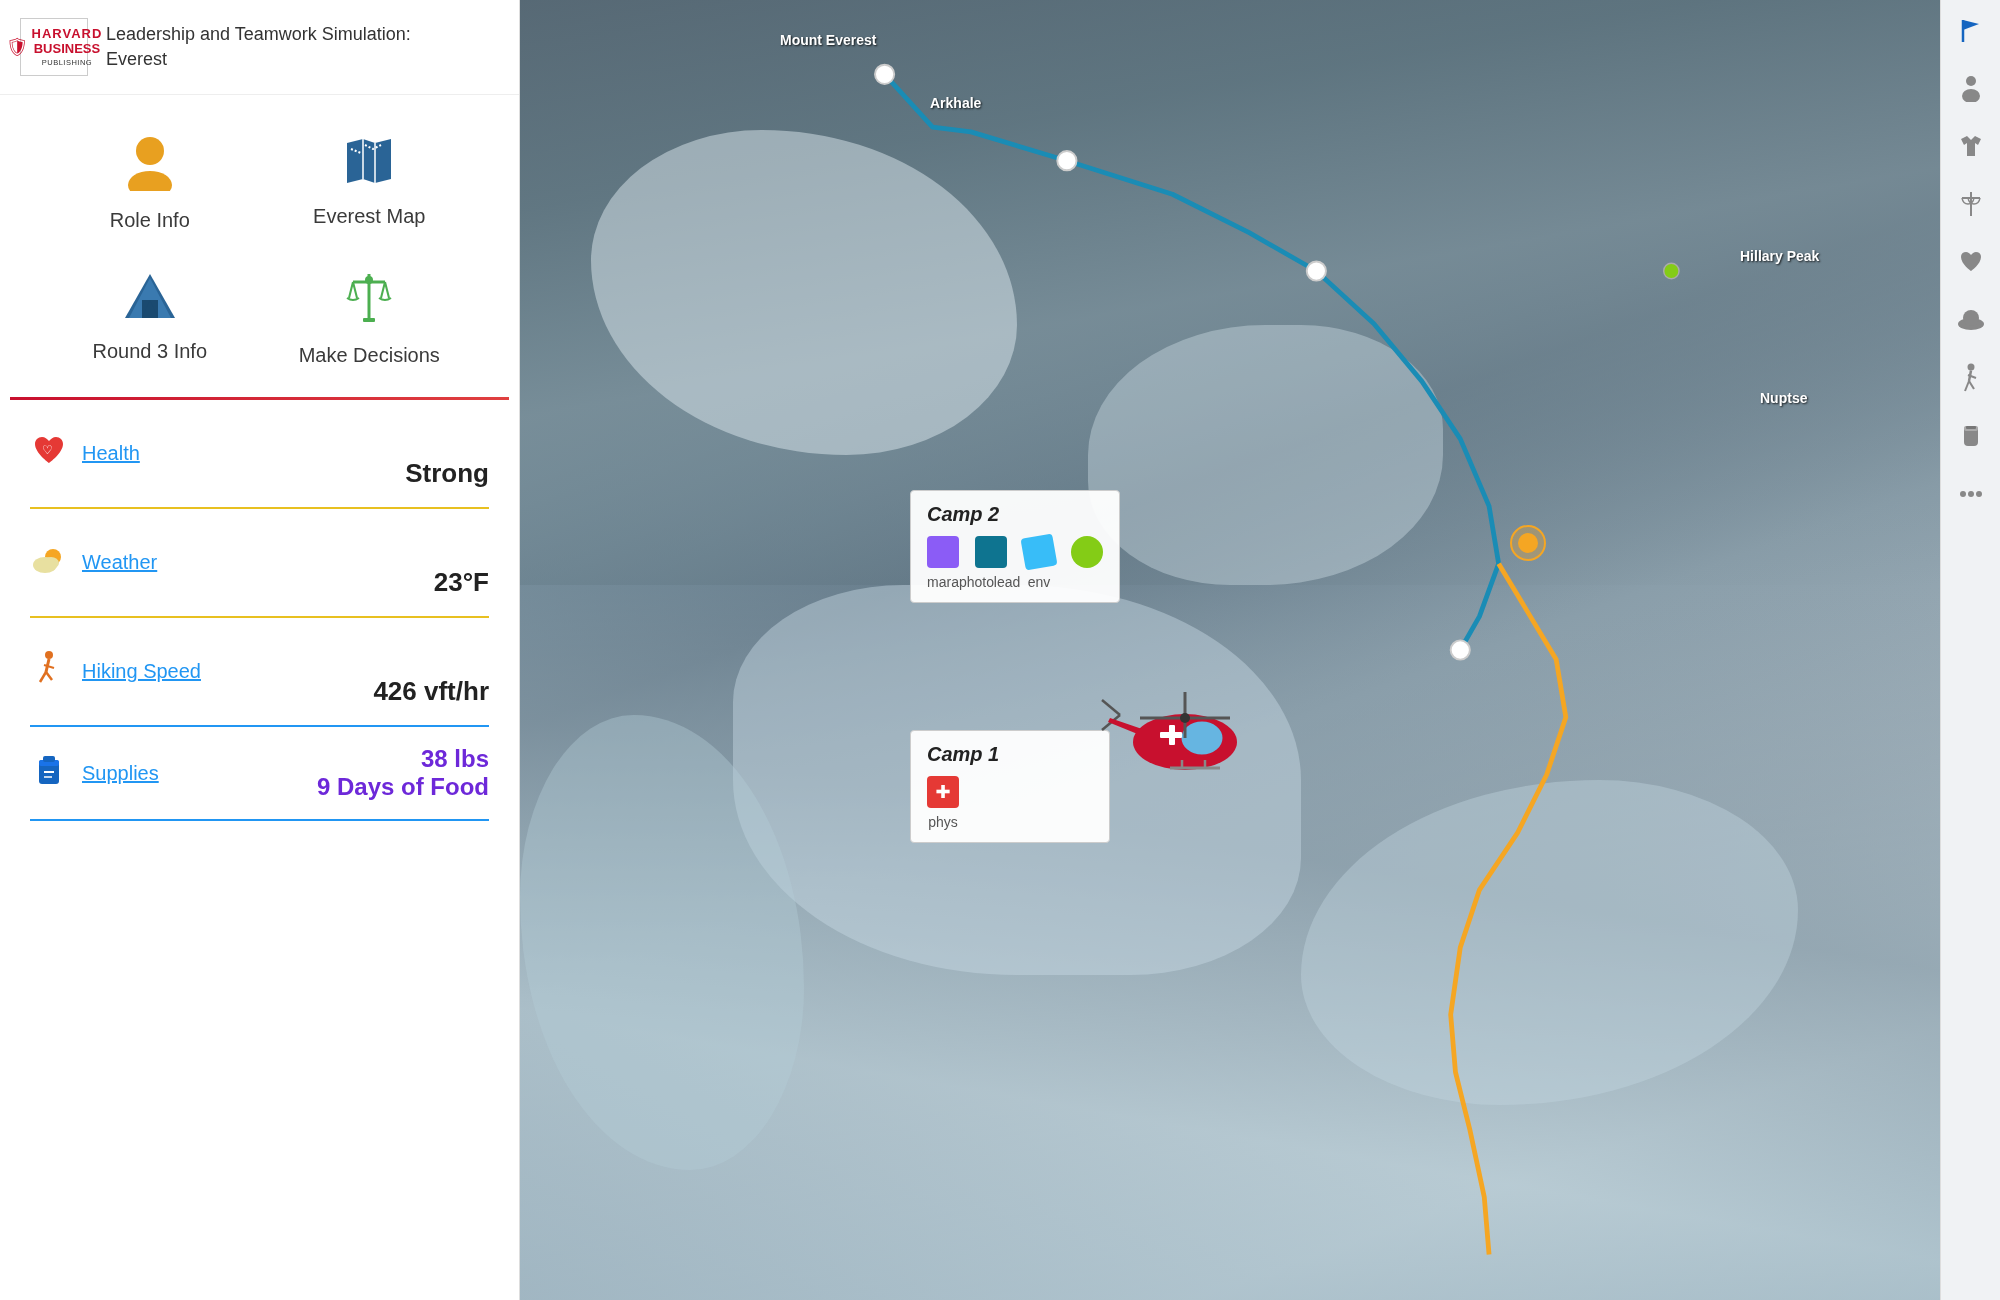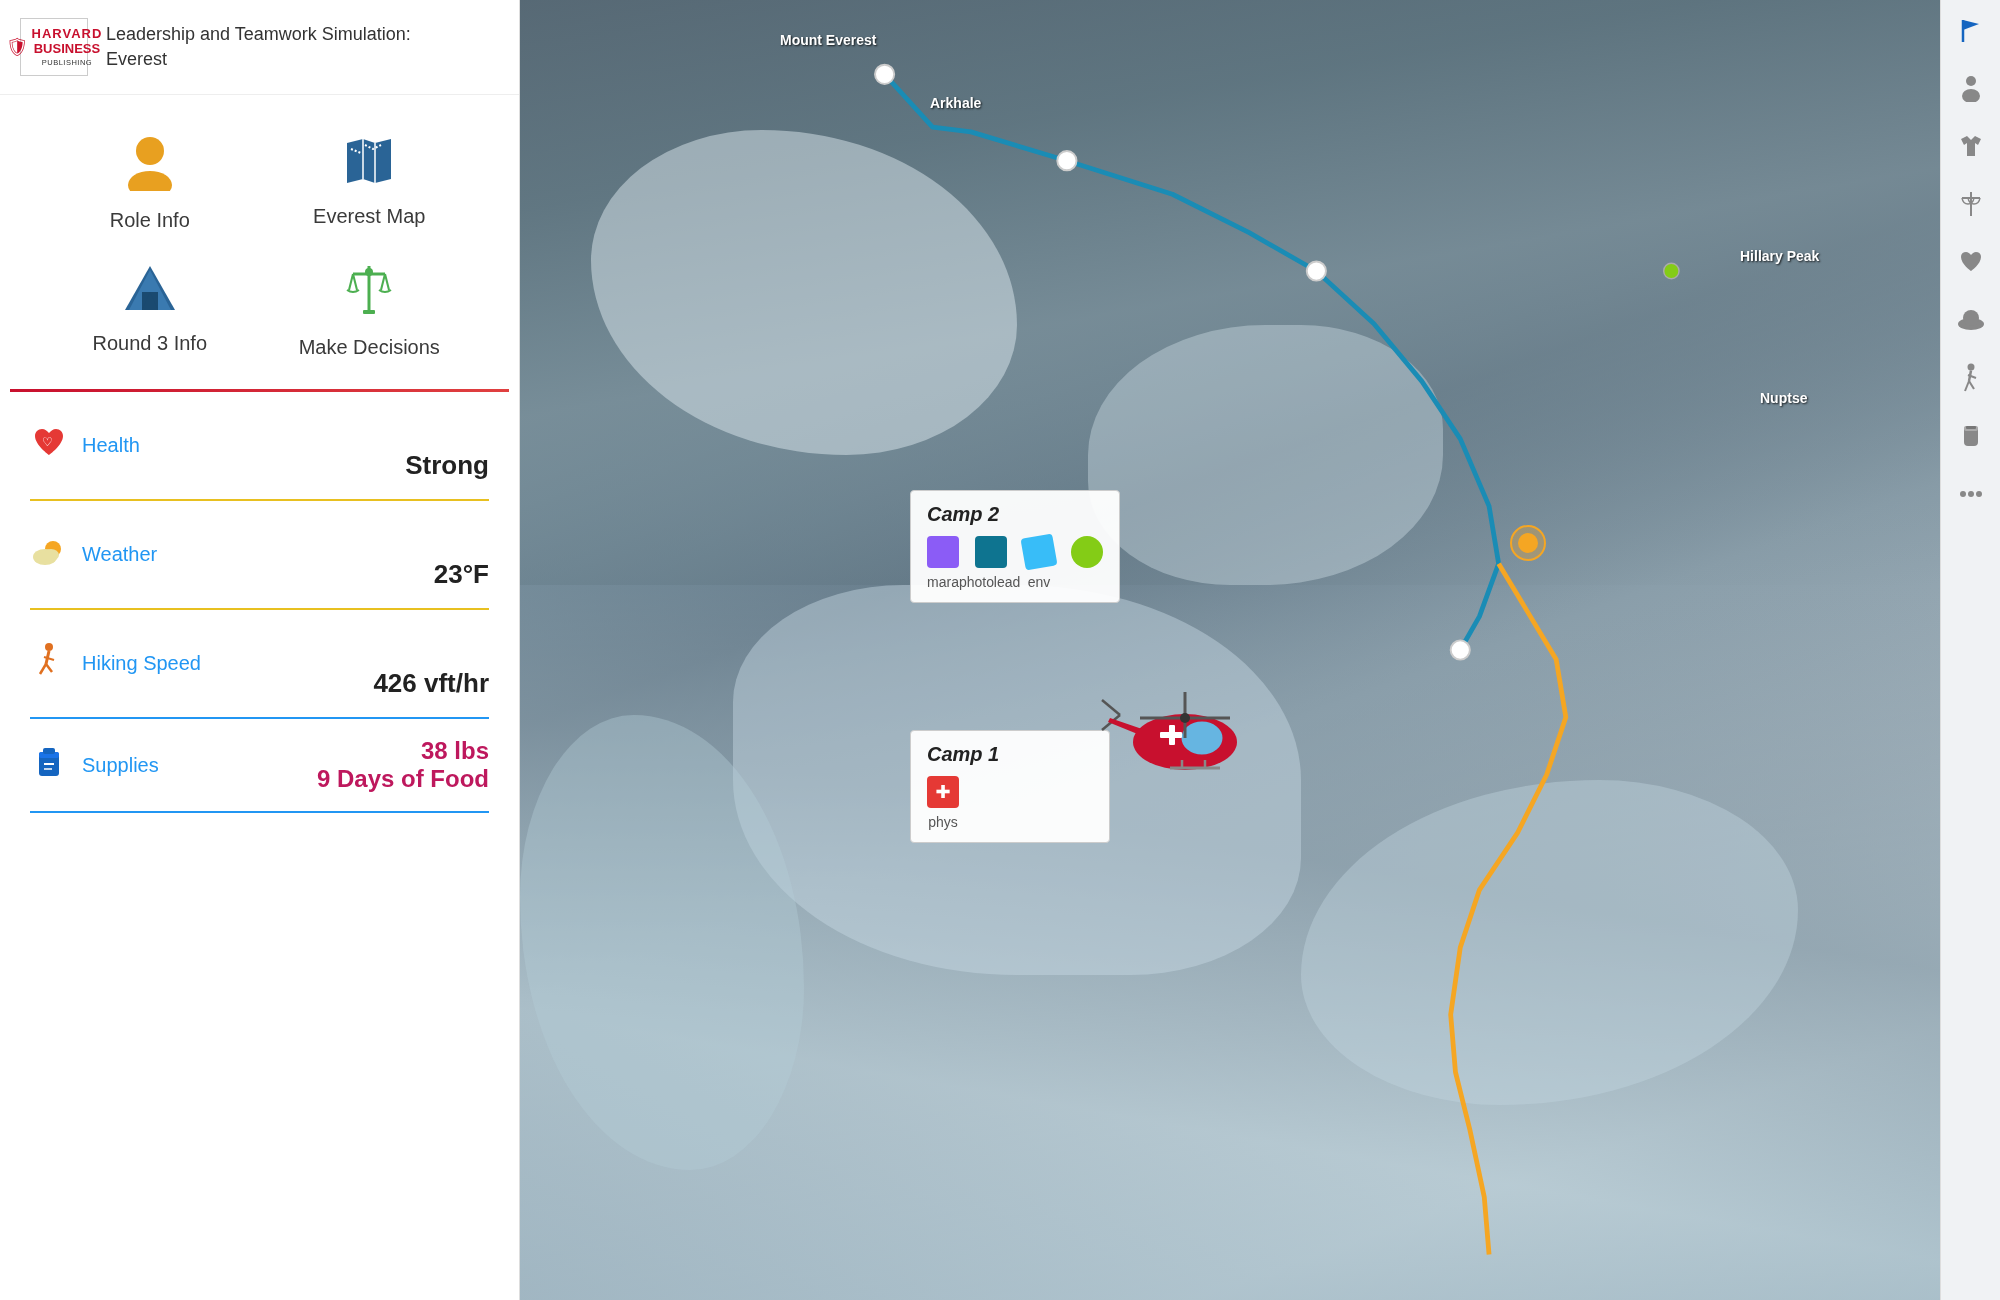--- a/index.html
+++ b/index.html
@@ -42,21 +42,21 @@
     .logo-harvard { color: #c8102e; font-weight: 900; font-size: 13px; letter-spacing: 1px; text-align: center; line-height: 1.1; }
     .logo-business { color: #c8102e; font-weight: 900; font-size: 13px; text-align: center; line-height: 1.1; }
     .logo-publishing { color: #333; font-size: 7.5px; text-align: center; margin-top: 2px; letter-spacing: 0.5px; }
     #header-title { font-size: 22px; color: #333; font-weight: 400; line-height: 1.3; }
 
     
     #nav-grid {
       display: grid;
       grid-template-columns: 1fr 1fr;
       padding: 30px 40px 20px;
-      gap: 10px 0;
+      gap: 18px 0;
     }
     .nav-item {
       display: flex;
       flex-direction: column;
       align-items: center;
       cursor: pointer;
       padding: 10px;
     }
     .nav-icon { font-size: 52px; margin-bottom: 10px; line-height: 1; }
     .nav-label { font-size: 20px; color: #3a3a3a; text-align: center; }
@@ -72,24 +72,24 @@
     .blue-divider2 { height: 2px; background: #2196f3; margin: 0 10px; }
 
     
     #stats-section { padding: 0 20px; }
     .stat-row {
       display: flex;
       align-items: center;
       padding: 18px 10px;
     }
     .stat-icon { font-size: 30px; margin-right: 14px; width: 38px; text-align: center; }
-    .stat-label { font-size: 20px; color: #2196f3; cursor: pointer; flex: 1; }
+    .stat-label { font-size: 20px; color: #2196f3; text-decoration: underline; cursor: pointer; flex: 1; }
     .stat-value { font-size: 26px; font-weight: 700; color: #222; text-align: right; margin-top: 40px; }
     .stat-value-multi { display: flex; flex-direction: column; align-items: flex-end; }
-    .stat-value-multi span { font-size: 24px; font-weight: 700; color: #be185d; text-align: right; }
+    .stat-value-multi span { font-size: 24px; font-weight: 700; color: #6d28d9; text-align: right; }
     .health-icon { color: #e53935; }
     .weather-icon { color: #f5a623; }
     .hike-icon { color: #e07020; }
     .supplies-icon { color: #1565c0; }
 
     
     #map-area {
       flex: 1;
       position: relative;
       background: #0f172a;

